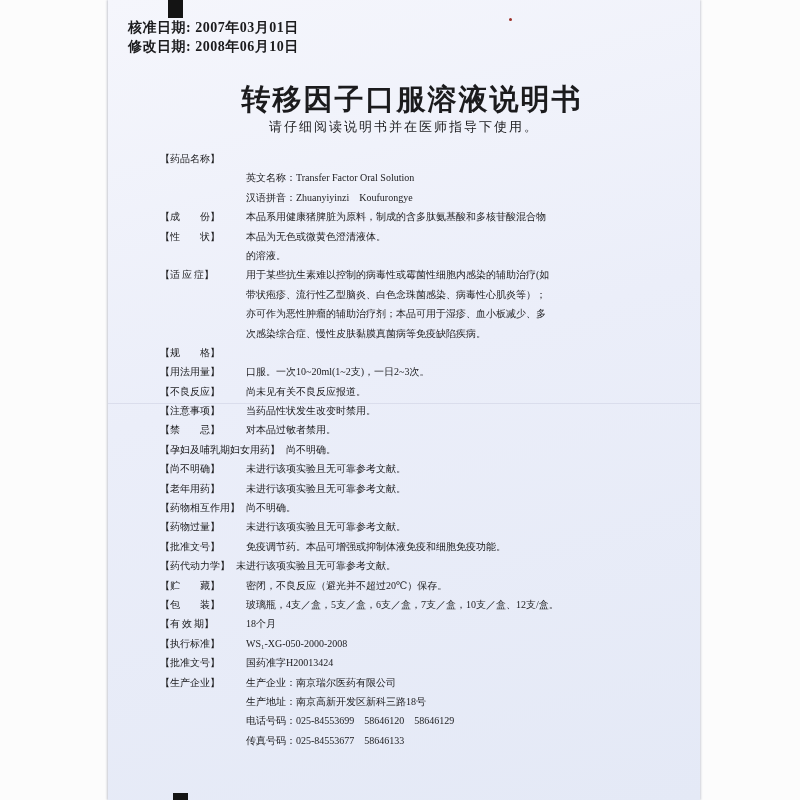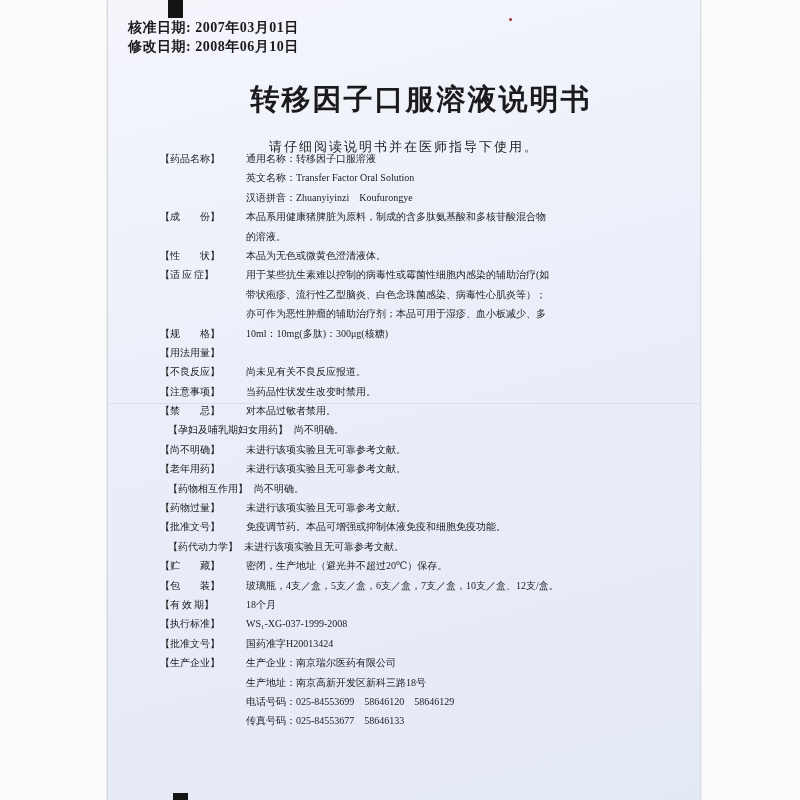--- a/index.html
+++ b/index.html
@@ -17,33 +17,33 @@
   .crease{
     position:absolute;left:0;top:403px;width:100%;height:1px;
     background:rgba(175,180,205,.28);
   }
   .mark{position:absolute;background:#141414;}
   .mark.top{left:60px;top:0;width:15px;height:18px;}
   .mark.bottom{left:65px;bottom:0;width:15px;height:7px;}
   .speck{position:absolute;left:401px;top:18px;width:3px;height:3px;border-radius:50%;background:#9e3028;}
   .dates{position:absolute;left:20px;top:18px;font-size:14px;font-weight:bold;line-height:19px;letter-spacing:.5px;white-space:nowrap;}
   .title{
-    position:absolute;left:17px;top:80px;width:100%;text-align:center;
+    position:absolute;left:8px;top:80px;width:100%;text-align:center;
     font-family:"Liberation Sans","DejaVu Sans",sans-serif;
     font-weight:bold;font-size:29px;letter-spacing:2px;white-space:nowrap;
   }
   .subtitle{
     position:absolute;left:0;top:118px;width:100%;text-align:center;
-    font-size:13px;letter-spacing:2px;white-space:nowrap;margin-top:20px;
+    font-size:13px;letter-spacing:2px;white-space:nowrap;
   }
   .body-rows{position:absolute;left:52px;top:149px;width:520px;}
   .bodyline{display:flex;align-items:flex-start;height:19.4px;line-height:19.4px;font-size:10px;white-space:nowrap;}
   .bodyline.cont{padding-left:86px;}
   .lbl{flex:0 0 86px;}
-  .lbl.wide{flex:0 0 auto;margin-right:6px;margin-left:8px;}
+  .lbl.wide{flex:0 0 auto;margin-right:6px;}
   .txt{flex:0 0 auto;}
 </style>
 </head>
 <body>
 
 <div class="paper">
   <div class="mark top"></div>
   <div class="speck"></div>
   <div class="crease"></div>
 
@@ -51,55 +51,57 @@
     <div>核准日期: 2007年03月01日</div>
     <div>修改日期: 2008年06月10日</div>
   </div>
 
   <div class="title">转移因子口服溶液说明书</div>
   <div class="subtitle">请仔细阅读说明书并在医师指导下使用。</div>
 
   <div class="body-rows">
       <div class="bodyline">
         <span class="lbl">【药品名称】</span>
-        <span class="txt">通用名称：转移因子口服溶液</span>
       </div>
       <div class="bodyline cont">
         <span class="txt">英文名称：Transfer Factor Oral Solution</span>
       </div>
       <div class="bodyline cont">
         <span class="txt">汉语拼音：Zhuanyiyinzi Koufurongye</span>
       </div>
       <div class="bodyline">
         <span class="lbl">【成　　份】</span>
         <span class="txt">本品系用健康猪脾脏为原料，制成的含多肽氨基酸和多核苷酸混合物</span>
       </div>
-      <div class="bodyline cont">
-        <span class="txt">的溶液。</span>
-      </div>
       <div class="bodyline">
         <span class="lbl">【性　　状】</span>
         <span class="txt">本品为无色或微黄色澄清液体。</span>
+      </div>
+      <div class="bodyline cont">
+        <span class="txt">的溶液。</span>
       </div>
       <div class="bodyline">
         <span class="lbl">【适 应 症】</span>
         <span class="txt">用于某些抗生素难以控制的病毒性或霉菌性细胞内感染的辅助治疗(如</span>
       </div>
       <div class="bodyline cont">
         <span class="txt">带状疱疹、流行性乙型脑炎、白色念珠菌感染、病毒性心肌炎等）；</span>
       </div>
       <div class="bodyline cont">
         <span class="txt">亦可作为恶性肿瘤的辅助治疗剂；本品可用于湿疹、血小板减少、多</span>
       </div>
+      <div class="bodyline cont">
+        <span class="txt">次感染综合症、慢性皮肤黏膜真菌病等免疫缺陷疾病。</span>
+      </div>
       <div class="bodyline">
         <span class="lbl">【规　　格】</span>
-        <span class="txt">10ml：10mg(多肽)：300μg(核糖)</span>
       </div>
       <div class="bodyline">
         <span class="lbl">【用法用量】</span>
+        <span class="txt">口服。一次10~20ml(1~2支)，一日2~3次。</span>
       </div>
       <div class="bodyline">
         <span class="lbl">【不良反应】</span>
         <span class="txt">尚未见有关不良反应报道。</span>
       </div>
       <div class="bodyline">
         <span class="lbl">【注意事项】</span>
         <span class="txt">当药品性状发生改变时禁用。</span>
       </div>
       <div class="bodyline">
@@ -129,33 +131,33 @@
       <div class="bodyline">
         <span class="lbl">【批准文号】</span>
         <span class="txt">免疫调节药。本品可增强或抑制体液免疫和细胞免疫功能。</span>
       </div>
       <div class="bodyline">
         <span class="lbl wide">【药代动力学】</span>
         <span class="txt">未进行该项实验且无可靠参考文献。</span>
       </div>
       <div class="bodyline">
         <span class="lbl">【贮　　藏】</span>
-        <span class="txt">密闭，生产地址（避光并不超过20℃）保存。</span>
+        <span class="txt">密闭，不良反应（避光并不超过20℃）保存。</span>
       </div>
       <div class="bodyline">
         <span class="lbl">【包　　装】</span>
         <span class="txt">玻璃瓶，4支／盒，5支／盒，6支／盒，7支／盒，10支／盒、12支/盒。</span>
       </div>
       <div class="bodyline">
         <span class="lbl">【有 效 期】</span>
         <span class="txt">18个月</span>
       </div>
       <div class="bodyline">
         <span class="lbl">【执行标准】</span>
-        <span class="txt">WS₁-XG-037-1999-2008</span>
+        <span class="txt">WS₁-XG-050-2000-2008</span>
       </div>
       <div class="bodyline">
         <span class="lbl">【批准文号】</span>
         <span class="txt">国药准字H20013424</span>
       </div>
       <div class="bodyline">
         <span class="lbl">【生产企业】</span>
         <span class="txt">生产企业：南京瑞尔医药有限公司</span>
       </div>
       <div class="bodyline cont">

